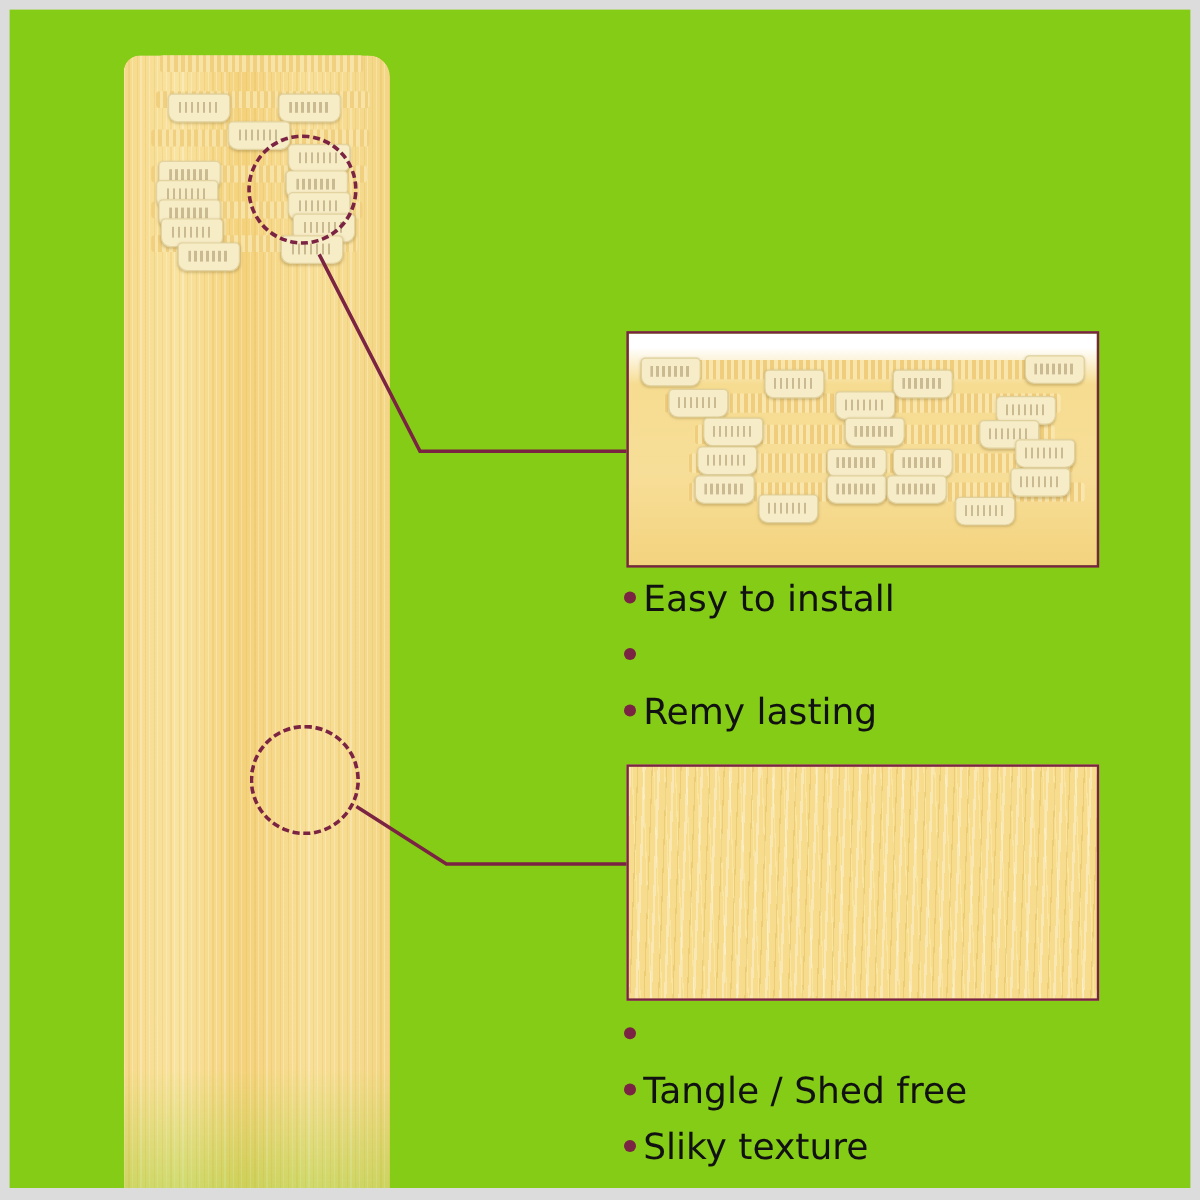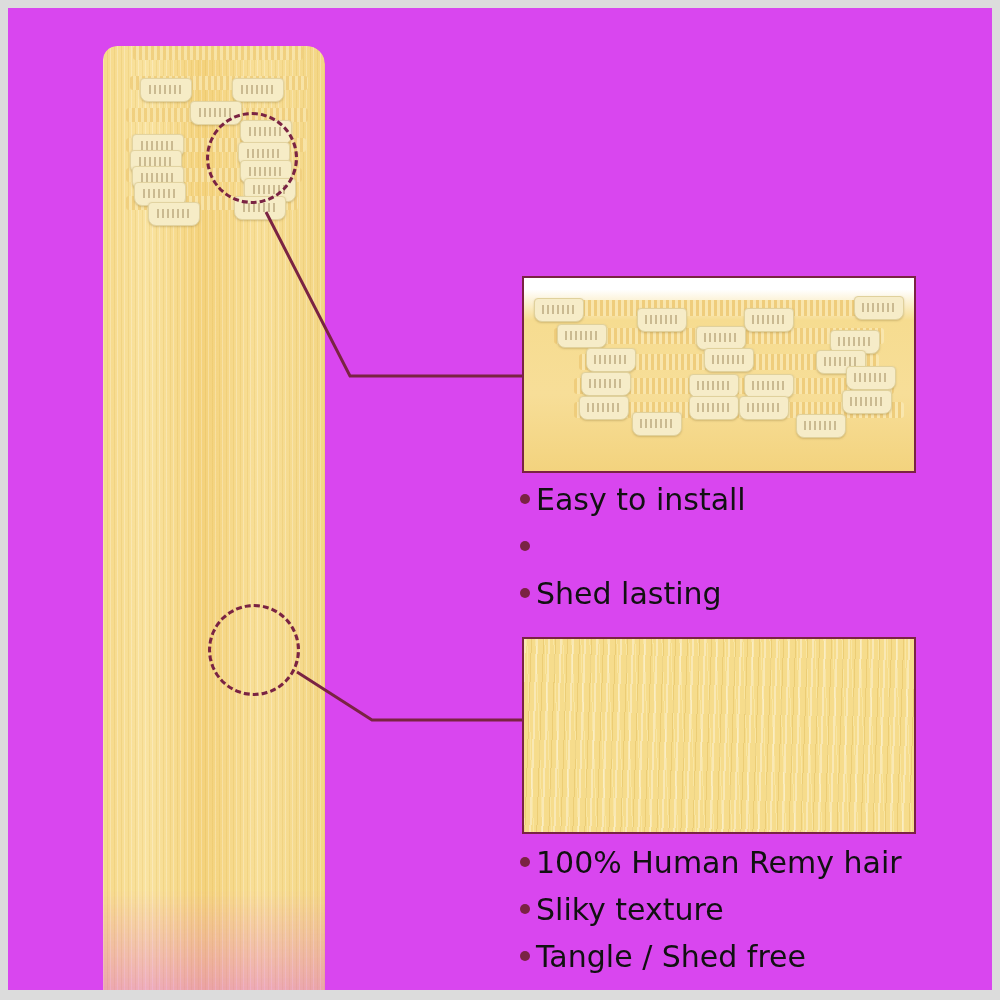--- a/index.html
+++ b/index.html
@@ -1,17 +1,17 @@
 <!DOCTYPE html>
 <html><head>
 <meta charset="utf-8">
 <style>
   html, body { margin: 0; padding: 0; }
   body { width: 1000px; height: 1000px; background: #dcdcdc; position: relative; overflow: hidden; font-family: "DejaVu Sans", sans-serif; }
-  .canvas { position: absolute; left: 8px; top: 8px; width: 984px; height: 982px; background: #d946ef; overflow: hidden; }
+  .canvas { position: absolute; left: 8px; top: 8px; width: 984px; height: 982px; background: #84cc16; overflow: hidden; }
   .hair {
     position: absolute; left: 95px; top: 38px; width: 222px; height: 960px;
     background:
       repeating-linear-gradient(90deg, rgba(255,255,255,0.25) 0 1px, rgba(0,0,0,0) 1px 4px, rgba(214,170,60,0.18) 4px 5px, rgba(0,0,0,0) 5px 7px),
       linear-gradient(90deg, #f6d98a 0%, #f9e3a0 20%, #f4d27c 45%, #f8df98 70%, #f3d685 100%);
     border-radius: 14px 18px 0 0;
     -webkit-mask-image: linear-gradient(to bottom, rgba(0,0,0,1) 0%, rgba(0,0,0,1) 88%, rgba(0,0,0,0.6) 100%);
   }
   .wefts { position: absolute; left: 110px; top: 38px; width: 190px; height: 190px; }
   .weft { position: absolute; height: 14px; background: repeating-linear-gradient(90deg, #f0cf7e 0 3px, #f8e4a8 3px 6px); border-radius: 3px; opacity: 0.95; }
@@ -92,28 +92,28 @@
     <div class="inset-clip" style="left:165px; top:118px;"></div>
     <div class="inset-clip" style="left:215px; top:118px;"></div>
     <div class="inset-clip" style="left:318px; top:112px;"></div>
     <div class="inset-clip" style="left:108px; top:134px;"></div>
     <div class="inset-clip" style="left:272px; top:136px;"></div>
   </div>
 
   <ul class="bullets" style="top:468px;">
     <li class="bullet-item"><span class="bullet-dot"></span><span>Easy to install</span></li>
     <li class="bullet-item"><span class="bullet-dot"></span></li>
-    <li class="bullet-item"><span class="bullet-dot"></span><span>Shed lasting</span></li>
+    <li class="bullet-item"><span class="bullet-dot"></span><span>Remy lasting</span></li>
   </ul>
 
   <div class="panel panel-texture" style="left:514px; top:629px; width:394px; height:197px;"></div>
 
   <ul class="bullets" style="top:831px;">
-    <li class="bullet-item"><span class="bullet-dot"></span><span>100% Human Remy hair</span></li>
+    <li class="bullet-item"><span class="bullet-dot"></span></li>
+    <li class="bullet-item"><span class="bullet-dot"></span><span>Tangle / Shed free</span></li>
     <li class="bullet-item"><span class="bullet-dot"></span><span>Sliky texture</span></li>
-    <li class="bullet-item"><span class="bullet-dot"></span><span>Tangle / Shed free</span></li>
   </ul>
 </div>
 
 <svg class="connectors" viewBox="0 0 1000 1000">
   <polyline points="266,212 350,376 522,376" fill="none" stroke="#7a2343" stroke-width="3"></polyline>
   <polyline points="297,672 372,720 522,720" fill="none" stroke="#7a2343" stroke-width="3"></polyline>
 </svg>
 
 </body></html>

